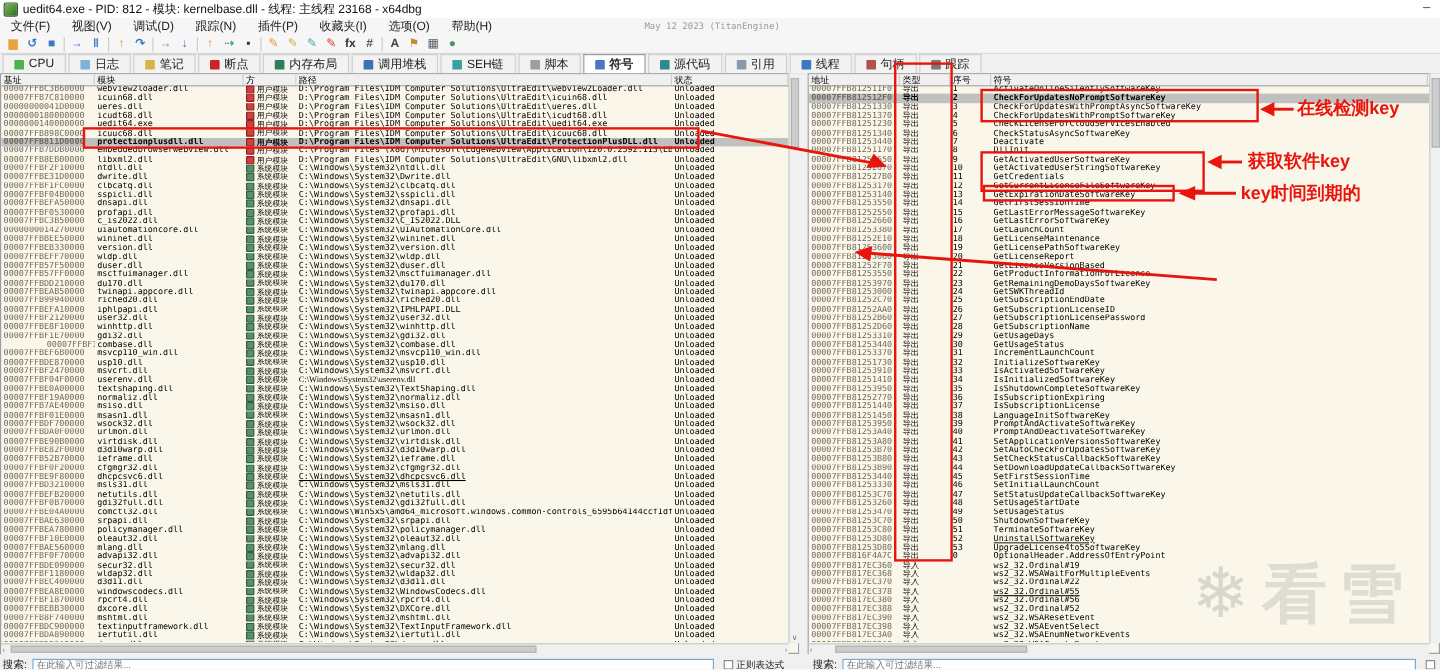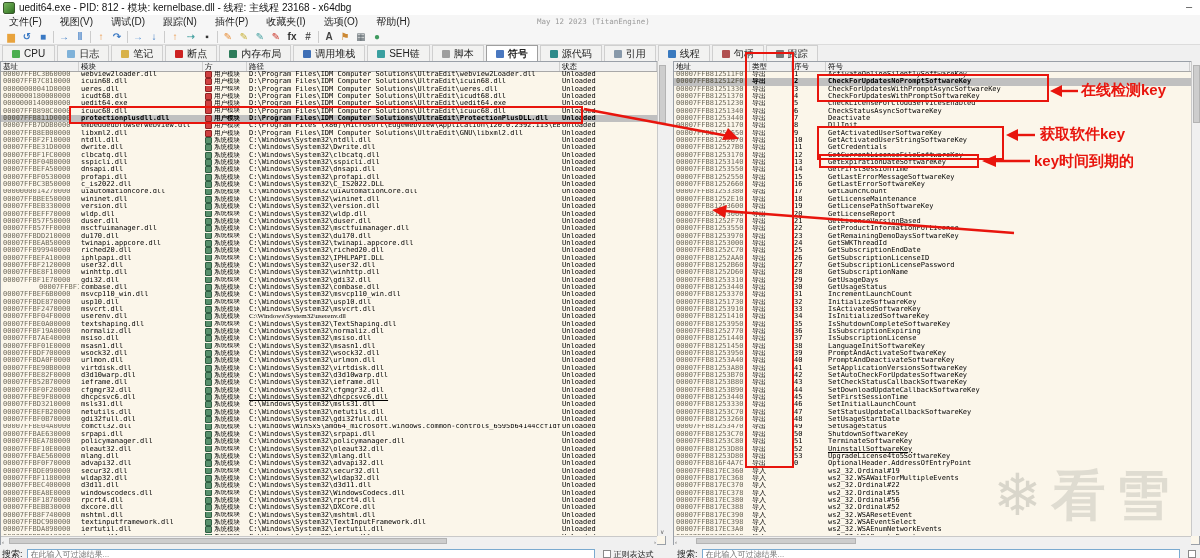--- a/index.html
+++ b/index.html
@@ -1001,21 +1001,21 @@
         <div class="trow">
           <div class="td addr" style="width: 76px;">00007FFB817EC370</div>
           <div class="td" style="width: 42px;">导入</div>
           <div class="td" style="width: 34px;"></div>
           <div class="td" style="width: 364px;">ws2_32.Ordinal#22</div>
         </div>
         <div class="trow">
           <div class="td addr" style="width: 76px;">00007FFB817EC378</div>
           <div class="td" style="width: 42px;">导入</div>
           <div class="td" style="width: 34px;"></div>
-          <div class="td" style="width: 364px;">ws2_32.Ordinal#55</div>
+          <div class="td" style="width: 364px; text-decoration: underline;">ws2_32.Ordinal#55</div>
         </div>
         <div class="trow">
           <div class="td addr" style="width: 76px;">00007FFB817EC380</div>
           <div class="td" style="width: 42px;">导入</div>
           <div class="td" style="width: 34px;"></div>
           <div class="td" style="width: 364px;">ws2_32.Ordinal#56</div>
         </div>
         <div class="trow">
           <div class="td addr" style="width: 76px;">00007FFB817EC388</div>
           <div class="td" style="width: 42px;">导入</div>

